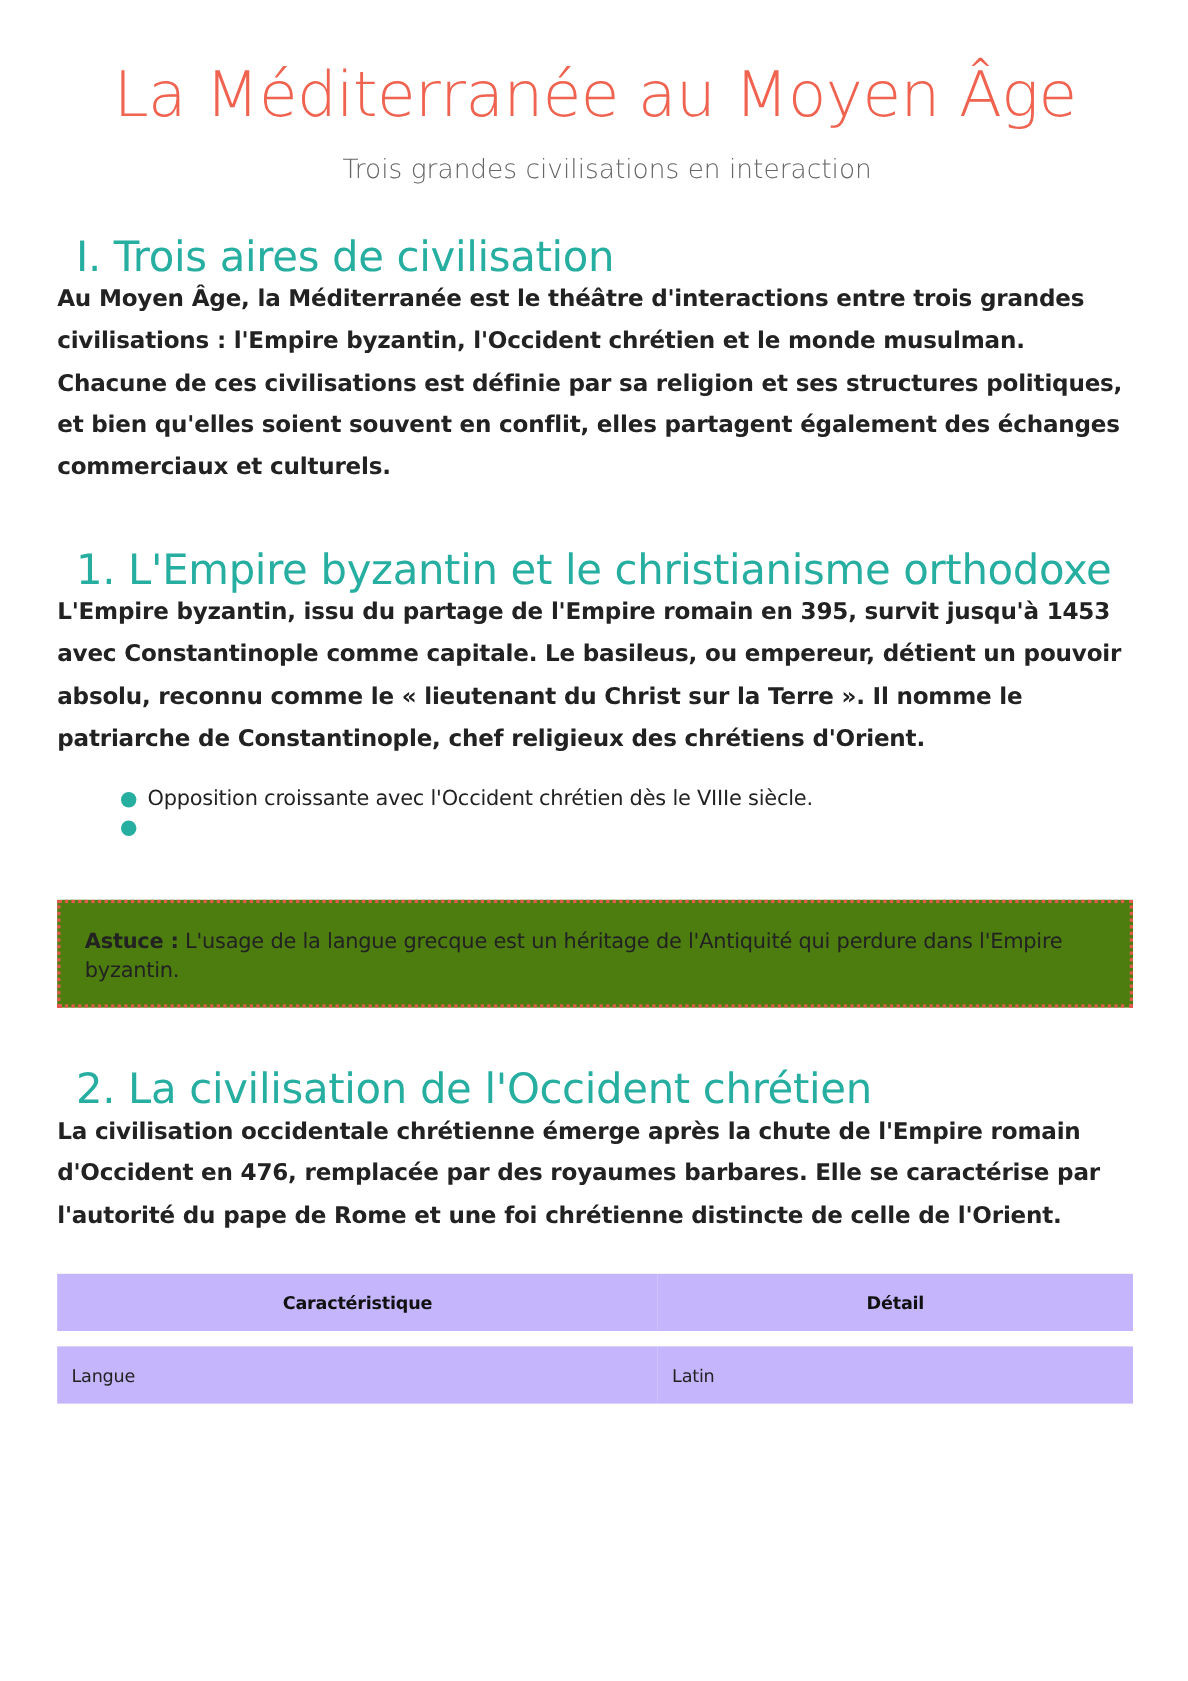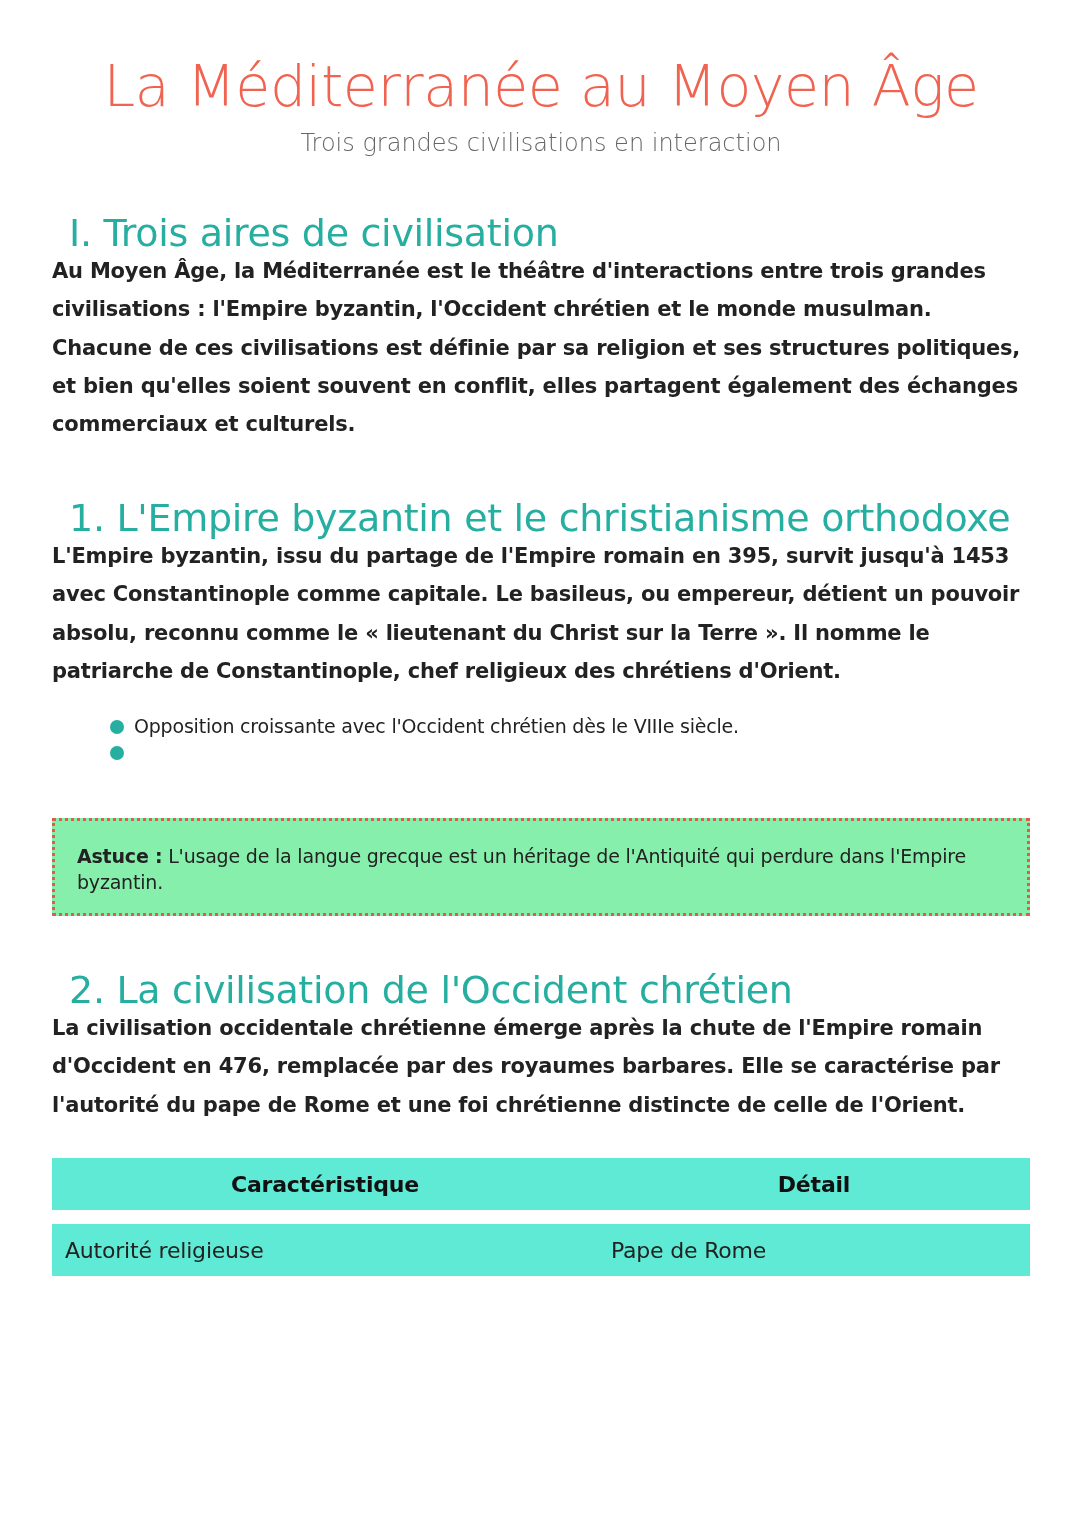--- a/index.html
+++ b/index.html
@@ -37,21 +37,21 @@
     }
     .subtitle {
       position: absolute;
       left: 0;
       top: 127px;
       width: 978px;
       text-align: center;
       font-size: 24px;
       line-height: 32px;
       color: #666666;
-      margin: 0;
+      margin: 11px;
       font-weight: 300;
     }
     h2.section {
       position: absolute;
       left: 0;
       margin: 17px;
       font-weight: 400;
       color: #26aea1;
       font-size: 38px;
       line-height: 48px;
@@ -97,43 +97,43 @@
       background: #26aea1;
     }
     .callout {
       position: absolute;
       left: 0;
       top: 818px;
       width: 978px;
       height: 98px;
       box-sizing: border-box;
       border: 3px dotted #e05a4e;
-      background: #86efac;
+      background: #4d7c0f;
       padding: 22px 22px 0 22px;
       font-size: 19px;
       line-height: 26px;
       color: #222222;
       letter-spacing: -0.2px;
     }
     .callout .lead {
       font-weight: bold;
     }
     table.info {
       position: absolute;
       left: 0;
       top: 1158px;
       width: 978px;
       border-collapse: separate;
       border-spacing: 0 14px;
       margin-top: -14px;
     }
     table.info th, table.info td {
-      background: #5eead4;
+      background: #c4b5fd;
       height: 52px;
-      font-size: 22px;
+      font-size: 16px;
       padding: 0 13px;
       letter-spacing: -0.2px;
     }
     table.info th {
       font-weight: bold;
       text-align: center;
       color: #111111;
     }
     table.info td {
       text-align: left;
@@ -175,19 +175,19 @@
 
   <table class="info">
     <thead>
       <tr>
         <th>Caractéristique</th>
         <th>Détail</th>
       </tr>
     </thead>
     <tbody>
       <tr>
-        <td>Autorité religieuse</td>
-        <td>Pape de Rome</td>
+        <td>Langue</td>
+        <td>Latin</td>
       </tr>
     </tbody>
   </table>
 
 </div>
 
 </body></html>

